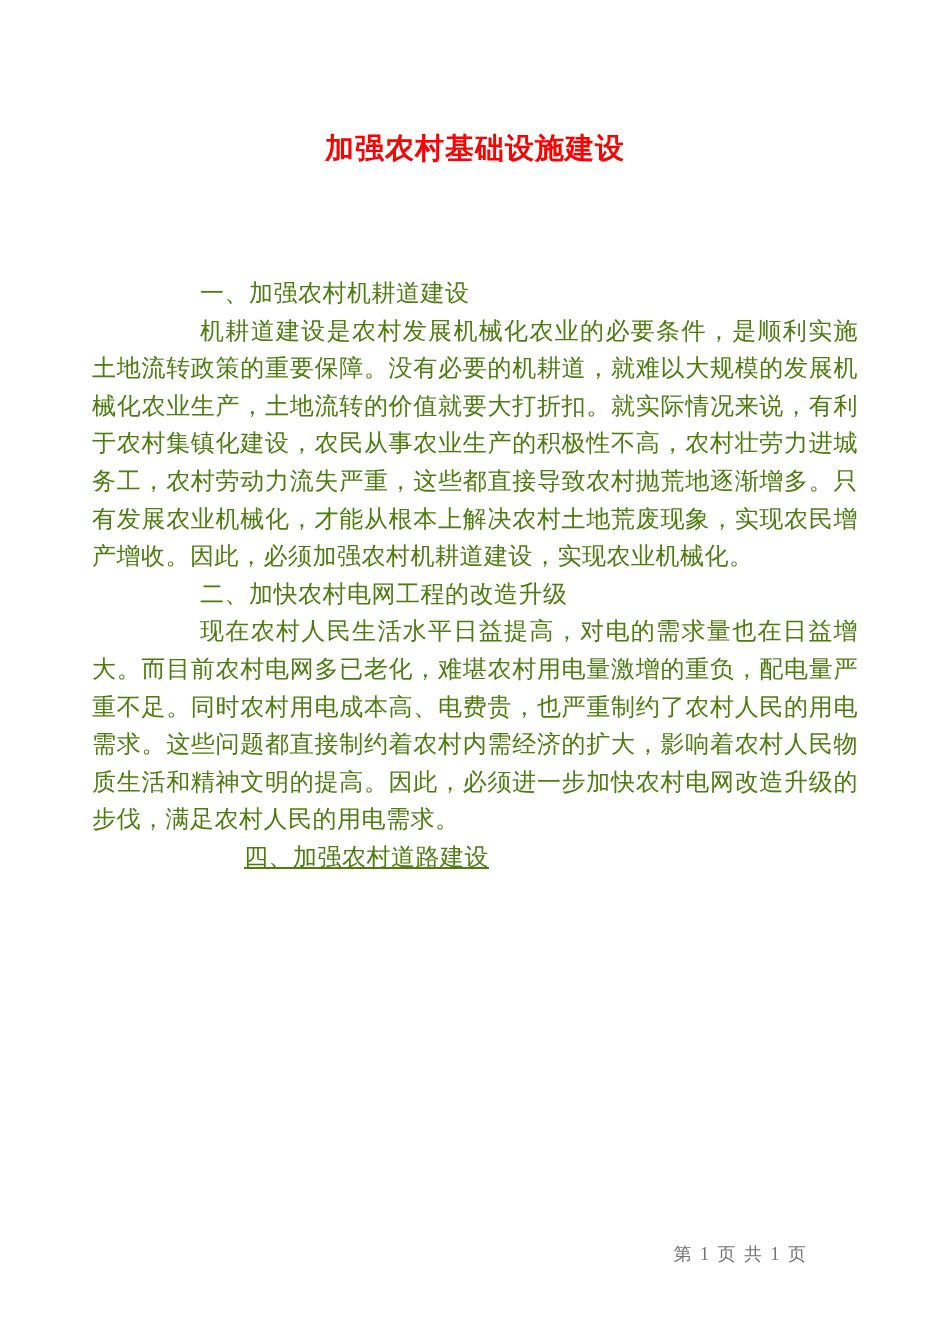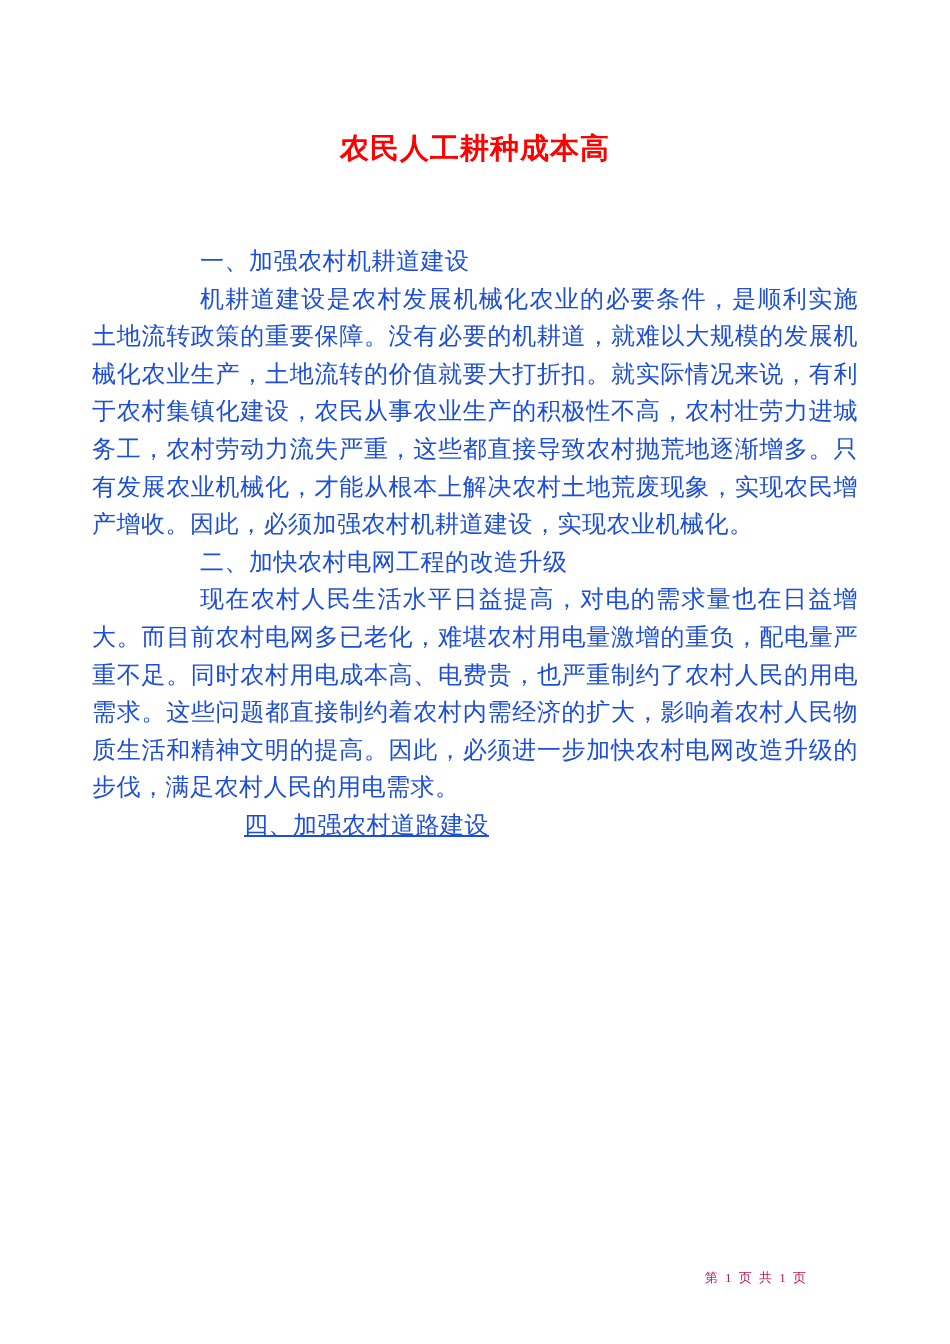--- a/index.html
+++ b/index.html
@@ -44,35 +44,34 @@
     margin: 0;
     padding: 0;
   }
   .block.heading {
     text-align: left;
   }
   .doc-footer {
     position: absolute;
     top: 1244px;
     right: 142px;
-    font-size: 13px;
+    font-size: 18px;
     line-height: 20px;
-    color: #be185d;
+    color: #737373;
     letter-spacing: 2px;
-    margin-top: 24px;
   }
 </style>
 </head>
 <body>
 
 <div class="page">
 
-  <h1 class="doc-title" style="color: rgb(254, 0, 0);">农民人工耕种成本高</h1>
+  <h1 class="doc-title" style="color: rgb(254, 0, 0);">加强农村基础设施建设</h1>
 
-  <div class="doc-body" style="color: #1d4ed8;">
+  <div class="doc-body" style="color: #4d7c0f; margin-top: 32px;">
       <div class="block heading" style="text-indent: 108px;">一、加强农村机耕道建设</div>
       <div class="block paragraph" style="text-indent: 108px;">机耕道建设是农村发展机械化农业的必要条件，是顺利实施土地流转政策的重要保障。没有必要的机耕道，就难以大规模的发展机械化农业生产，土地流转的价值就要大打折扣。就实际情况来说，有利于农村集镇化建设，农民从事农业生产的积极性不高，农村壮劳力进城务工，农村劳动力流失严重，这些都直接导致农村抛荒地逐渐增多。只有发展农业机械化，才能从根本上解决农村土地荒废现象，实现农民增产增收。因此，必须加强农村机耕道建设，实现农业机械化。</div>
       <div class="block heading" style="text-indent: 108px;">二、加快农村电网工程的改造升级</div>
       <div class="block paragraph" style="text-indent: 108px;">现在农村人民生活水平日益提高，对电的需求量也在日益增大。而目前农村电网多已老化，难堪农村用电量激增的重负，配电量严重不足。同时农村用电成本高、电费贵，也严重制约了农村人民的用电需求。这些问题都直接制约着农村内需经济的扩大，影响着农村人民物质生活和精神文明的提高。因此，必须进一步加快农村电网改造升级的步伐，满足农村人民的用电需求。</div>
       <div class="block heading" style="text-indent: 152px; text-decoration: underline;">四、加强农村道路建设</div>
     </div>
 
   <div class="doc-footer">第 1 页 共 1 页</div>
 
 </div>

